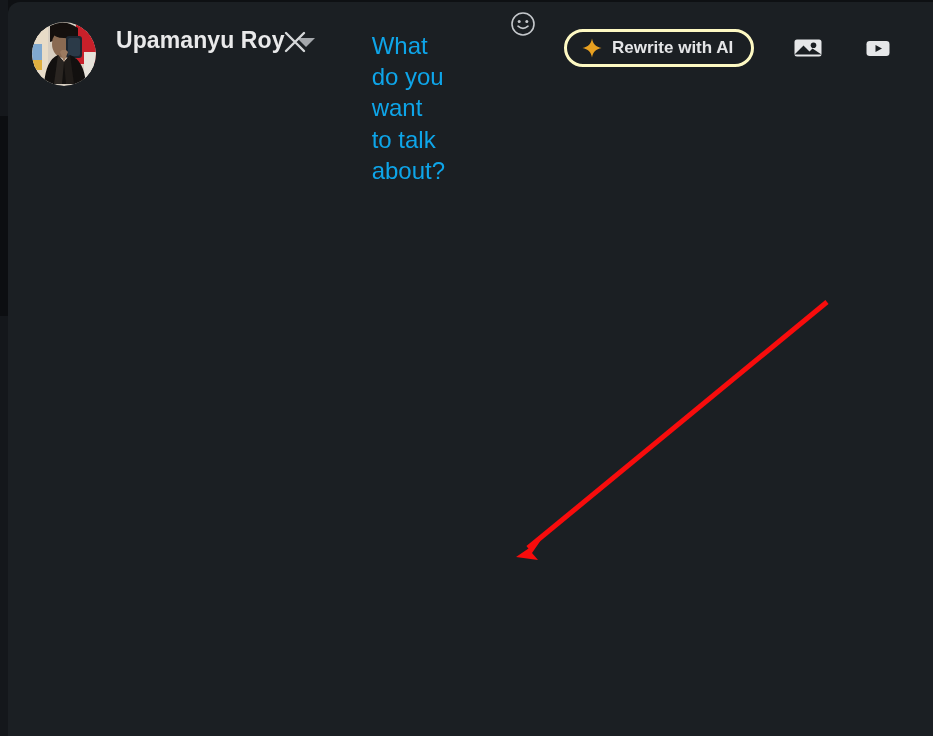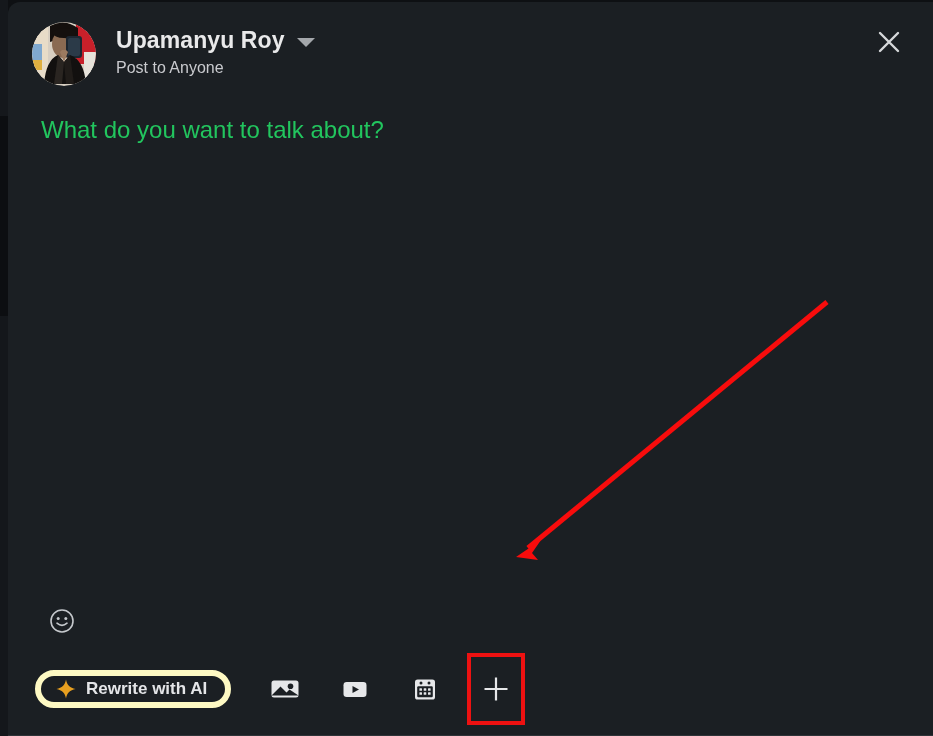--- a/index.html
+++ b/index.html
@@ -41,21 +41,21 @@
   .modal {
     position: absolute;
     left: 8px;
     top: 2px;
     width: 925px;
     height: 734px;
     background: #1b1f23;
     border-top-left-radius: 12px;
     border-top-right-radius: 0px;
     display: flex;
-    flex-direction: column;
+    flex-direction: row;
     box-sizing: border-box;
   }
 
   
   .modal-header {
     position: relative;
     padding: 20px 24px 0 24px;
     display: flex;
     align-items: flex-start;
     flex: 0 0 auto;
@@ -114,21 +114,21 @@
     cursor: pointer;
   }
 
   
   .editor-area {
     flex: 1 1 auto;
     padding: 28px 24px 0 33px;
     position: relative;
   }
   .editor-placeholder {
-    color: #22c55e;
+    color: #0ea5e9;
     font-size: 24px;
     line-height: 1.3;
   }
 
   
   .emoji-row {
     padding: 0 0 0 40px;
     height: 44px;
     display: flex;
     align-items: center;
@@ -152,21 +152,21 @@
     padding-left: 19px;
     gap: 0;
     position: relative;
   }
   .ai-pill {
     display: flex;
     align-items: center;
     gap: 10px;
     height: 38px;
     padding: 0 18px 0 15px;
-    border: 6px solid #fef9c3;
+    border: 3px solid #fef9c3;
     border-radius: 19px;
     color: #e4e5e7;
     font-size: 17px;
     font-weight: bold;
     cursor: pointer;
     margin-left: 8px;
     box-sizing: border-box;
   }
   .tool-button {
     width: 56px;
@@ -274,21 +274,20 @@
           <path d="M28 30 L32 40 L36 30 L34 28 L30 28 Z" fill="#9b7a60"></path>
         </g>
       </svg>
     </div>
 
     <div class="identity">
       <div class="identity-row">
         <span class="author-name">Upamanyu Roy</span>
         <span class="chevron-down"></span>
       </div>
-      <div class="audience">Post to Anyone</div>
     </div>
 
     <div class="close-button">
       <svg width="26" height="26" viewBox="0 0 26 26">
         <path d="M4 4 L22 22 M22 4 L4 22" stroke="#d6d8da" stroke-width="2.4" stroke-linecap="round" fill="none"></path>
       </svg>
     </div>
   </div>
 
   <div class="editor-area">

